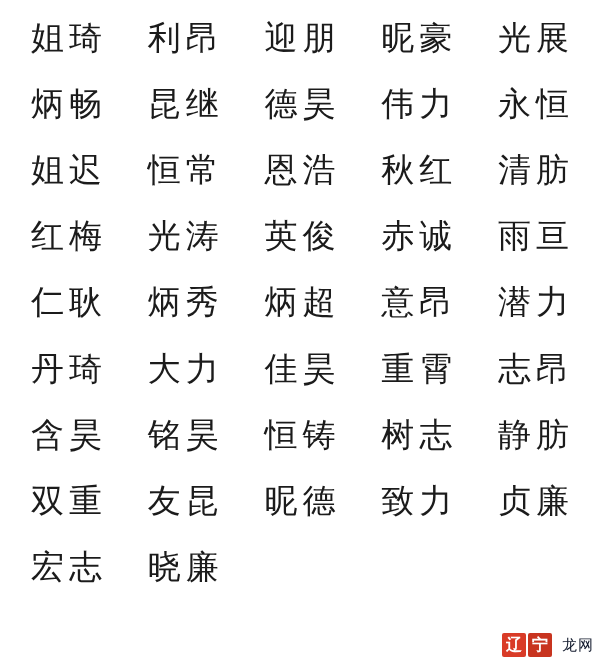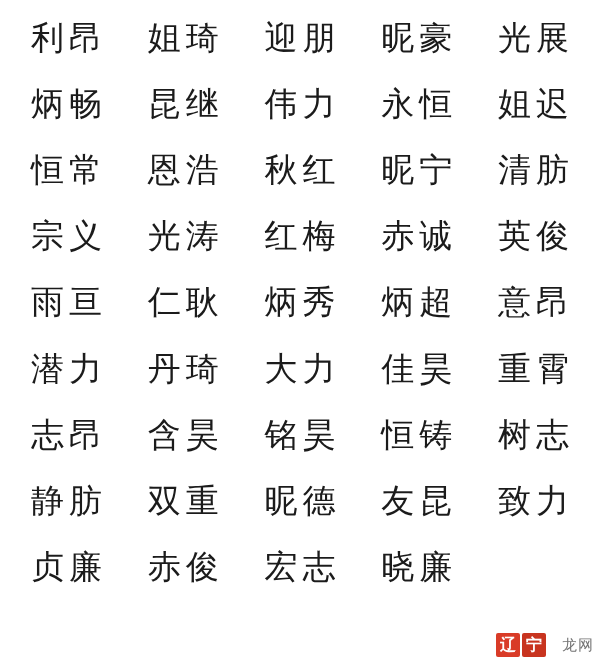--- a/index.html
+++ b/index.html
@@ -59,94 +59,91 @@
     color: #ffffff;
     background: #d93b27;
     border-radius: 2px;
   }
   .wm-block.alt {
     background: #c8341f;
   }
   .wm-text {
     font-family: "DejaVu Sans", sans-serif;
     font-size: 15px;
-    color: #737373;
-    margin-left: 14px;
+    color: #0f172a;
+    margin-left: 8px;
     letter-spacing: 1px;
   }
 </style>
 </head>
 <body>
 
 <div id="name-grid">
   <div class="grid-cell">
+      <span class="name-text">姐琦</span>
+    </div>
+  <div class="grid-cell">
       <span class="name-text">利昂</span>
     </div>
   <div class="grid-cell">
-      <span class="name-text">姐琦</span>
-    </div>
-  <div class="grid-cell">
       <span class="name-text">迎朋</span>
     </div>
   <div class="grid-cell">
       <span class="name-text">昵豪</span>
     </div>
   <div class="grid-cell">
       <span class="name-text">光展</span>
     </div>
 
   <div class="grid-cell">
       <span class="name-text">炳畅</span>
     </div>
   <div class="grid-cell">
       <span class="name-text">昆继</span>
     </div>
   <div class="grid-cell">
+      <span class="name-text">德昊</span>
+    </div>
+  <div class="grid-cell">
       <span class="name-text">伟力</span>
     </div>
 
   <div class="grid-cell">
       <span class="name-text">永恒</span>
     </div>
   <div class="grid-cell">
       <span class="name-text">姐迟</span>
     </div>
   <div class="grid-cell">
       <span class="name-text">恒常</span>
     </div>
   <div class="grid-cell">
       <span class="name-text">恩浩</span>
     </div>
 
   <div class="grid-cell">
       <span class="name-text">秋红</span>
     </div>
   <div class="grid-cell">
-      <span class="name-text">昵宁</span>
-    </div>
-  <div class="grid-cell">
       <span class="name-text">清肪</span>
     </div>
-  <div class="grid-cell">
-      <span class="name-text">宗义</span>
-    </div>
-
+
+  <div class="grid-cell">
+      <span class="name-text">红梅</span>
+    </div>
   <div class="grid-cell">
       <span class="name-text">光涛</span>
     </div>
   <div class="grid-cell">
-      <span class="name-text">红梅</span>
+      <span class="name-text">英俊</span>
     </div>
   <div class="grid-cell">
       <span class="name-text">赤诚</span>
     </div>
   <div class="grid-cell">
-      <span class="name-text">英俊</span>
-    </div>
-  <div class="grid-cell">
       <span class="name-text">雨亘</span>
     </div>
 
   <div class="grid-cell">
       <span class="name-text">仁耿</span>
     </div>
   <div class="grid-cell">
       <span class="name-text">炳秀</span>
     </div>
   <div class="grid-cell">
@@ -188,35 +185,32 @@
       <span class="name-text">树志</span>
     </div>
   <div class="grid-cell">
       <span class="name-text">静肪</span>
     </div>
 
   <div class="grid-cell">
       <span class="name-text">双重</span>
     </div>
   <div class="grid-cell">
+      <span class="name-text">友昆</span>
+    </div>
+  <div class="grid-cell">
       <span class="name-text">昵德</span>
     </div>
   <div class="grid-cell">
-      <span class="name-text">友昆</span>
-    </div>
-  <div class="grid-cell">
       <span class="name-text">致力</span>
     </div>
   <div class="grid-cell">
       <span class="name-text">贞廉</span>
     </div>
 
-  <div class="grid-cell">
-      <span class="name-text">赤俊</span>
-    </div>
   <div class="grid-cell">
       <span class="name-text">宏志</span>
     </div>
   <div class="grid-cell">
       <span class="name-text">晓廉</span>
     </div>
 </div>
 
 <div id="watermark">
   <span class="wm-block">辽</span>

